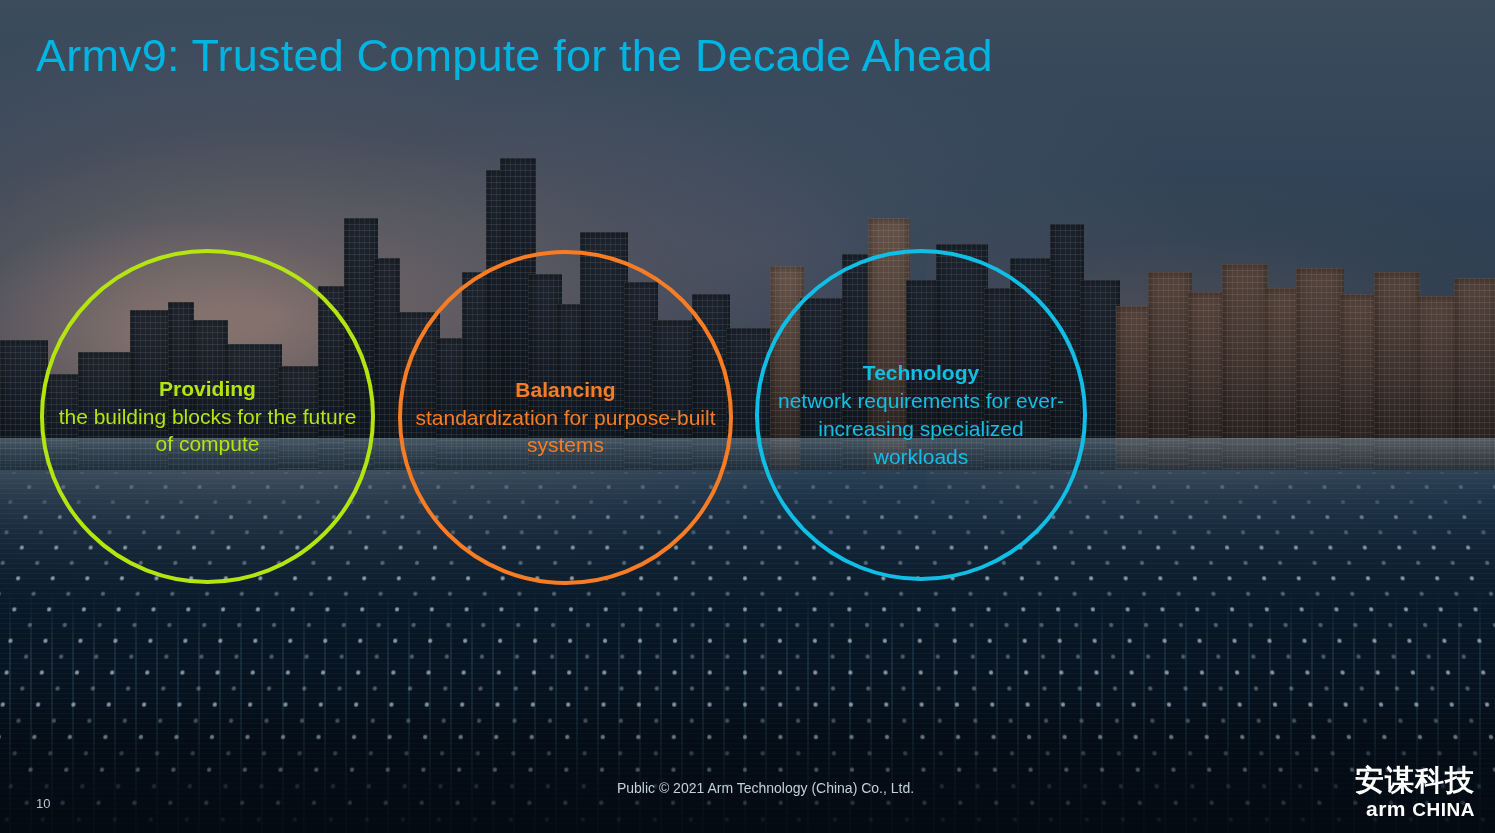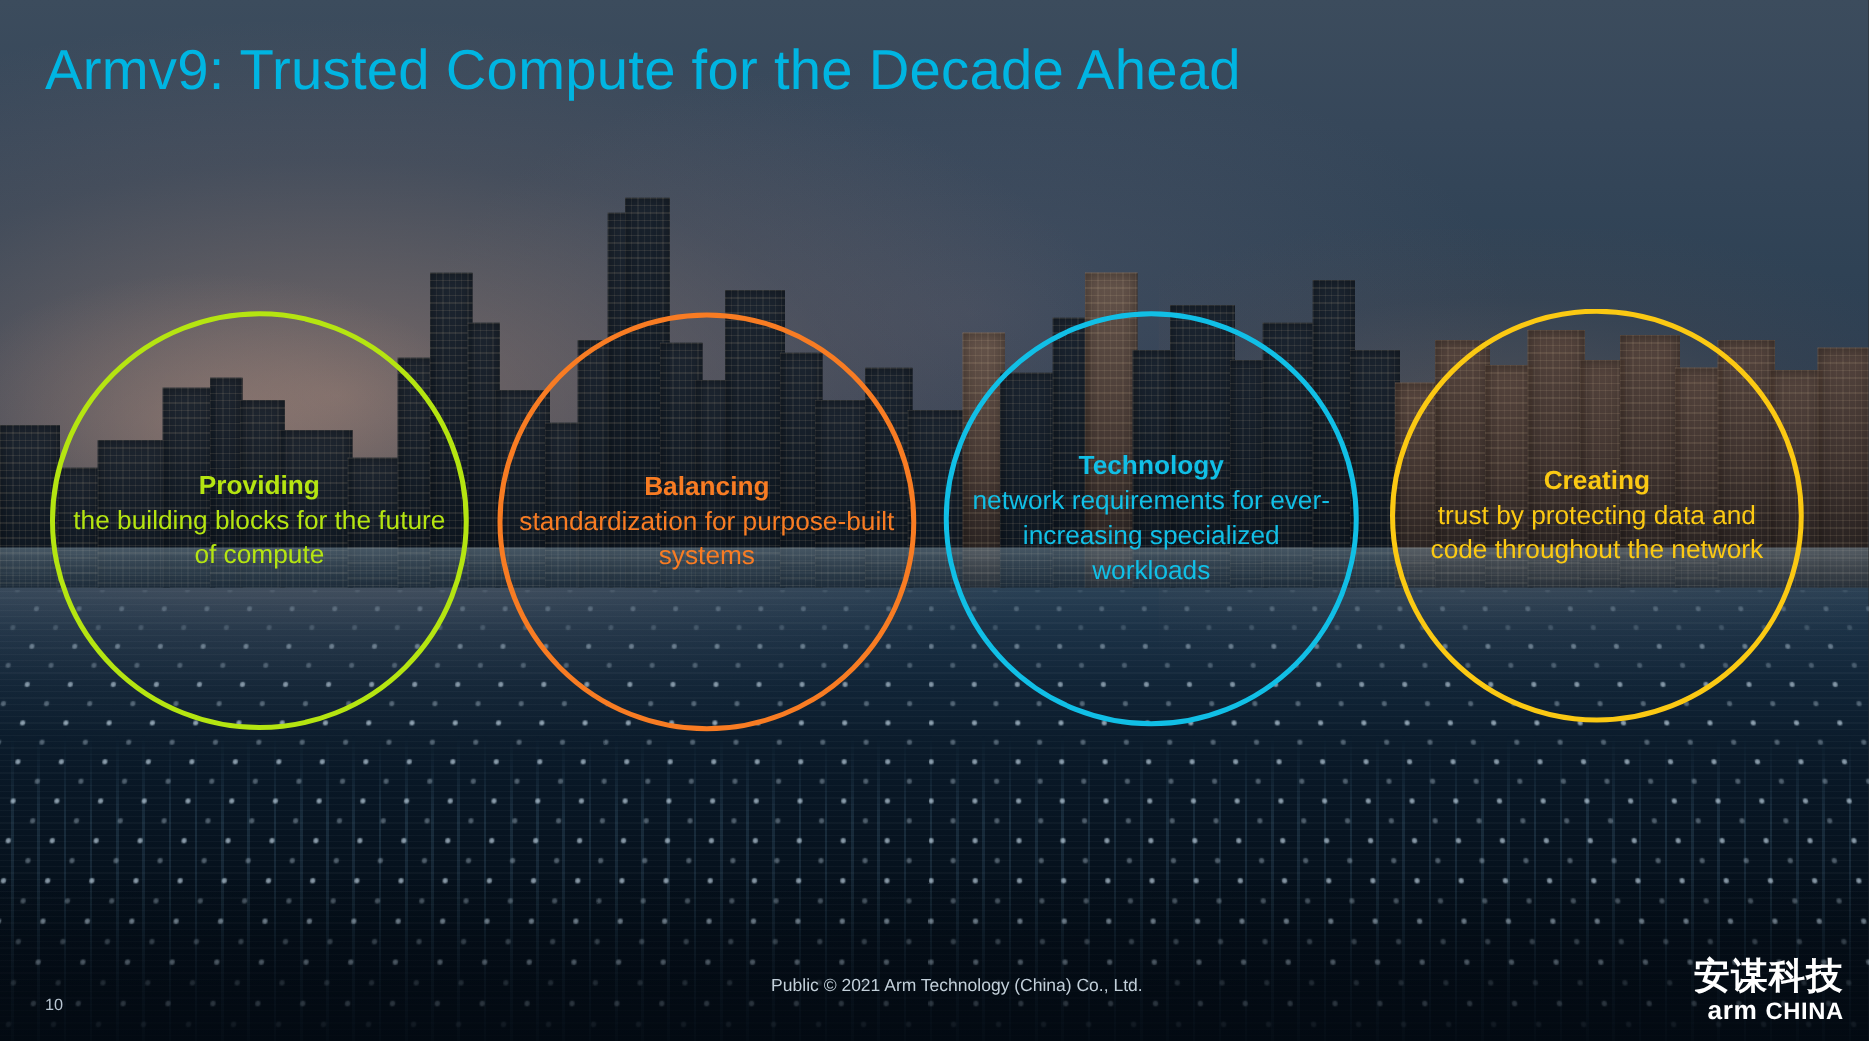--- a/index.html
+++ b/index.html
@@ -276,26 +276,20 @@
     </div>
   </div>
 
   <div class="circle" style="left: 755px; top: 249px; width: 332px; height: 332px; border-color: rgb(17, 191, 230);">
     <div class="circle-text" style="color: rgb(17, 191, 230);">
       <span class="lead">Technology</span>
       <span>network requirements for ever-increasing specialized workloads</span>
     </div>
   </div>
 
-  <div class="circle" style="left: 1112px; top: 247px; width: 331px; height: 331px; border-color: rgb(251, 201, 19);">
-    <div class="circle-text" style="color: rgb(251, 201, 19);">
-      <span class="lead">Creating</span>
-      <span>trust by protecting data and code throughout the network</span>
-    </div>
-  </div>
 
   <div class="page-num">10</div>
   <div class="footer-note">Public © 2021 Arm Technology (China) Co., Ltd.</div>
 
   <div class="logo">
     <div class="logo-cn">安谋科技</div>
     <div class="logo-en"><span class="arm">arm</span> <span class="china">CHINA</span></div>
   </div>
 
 </div>

